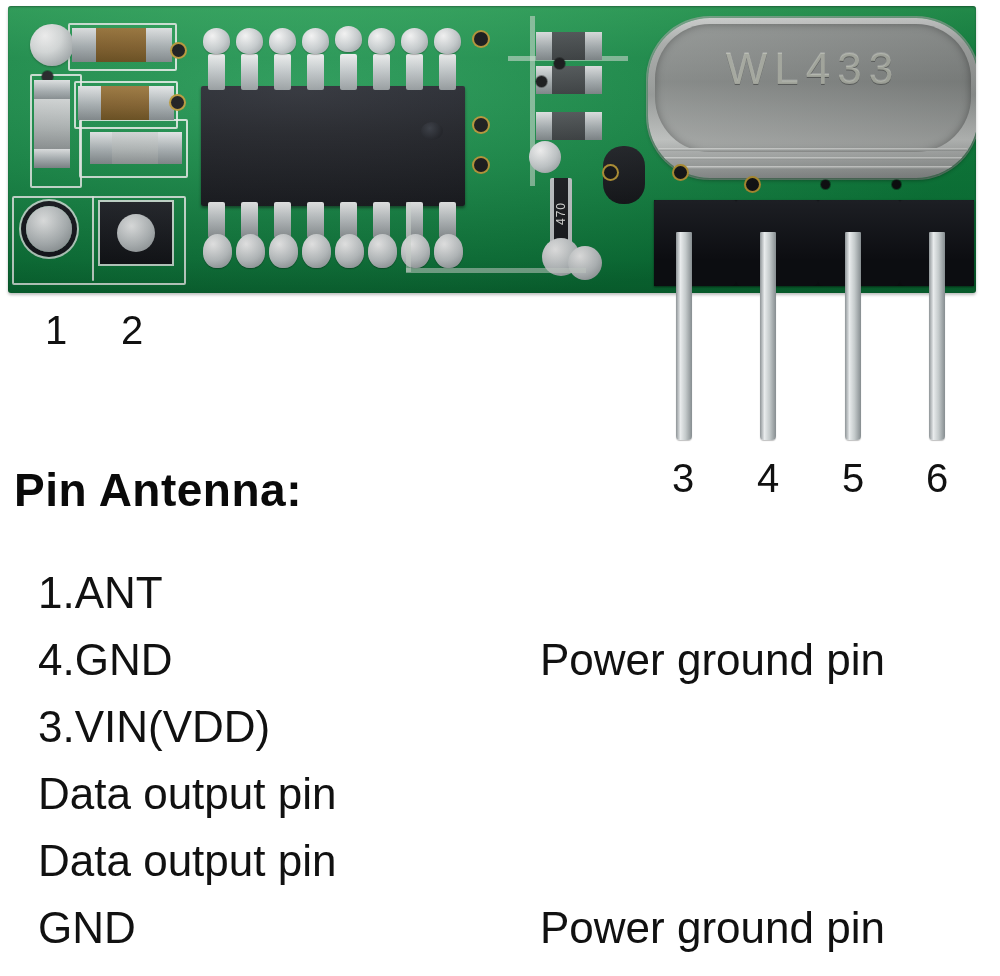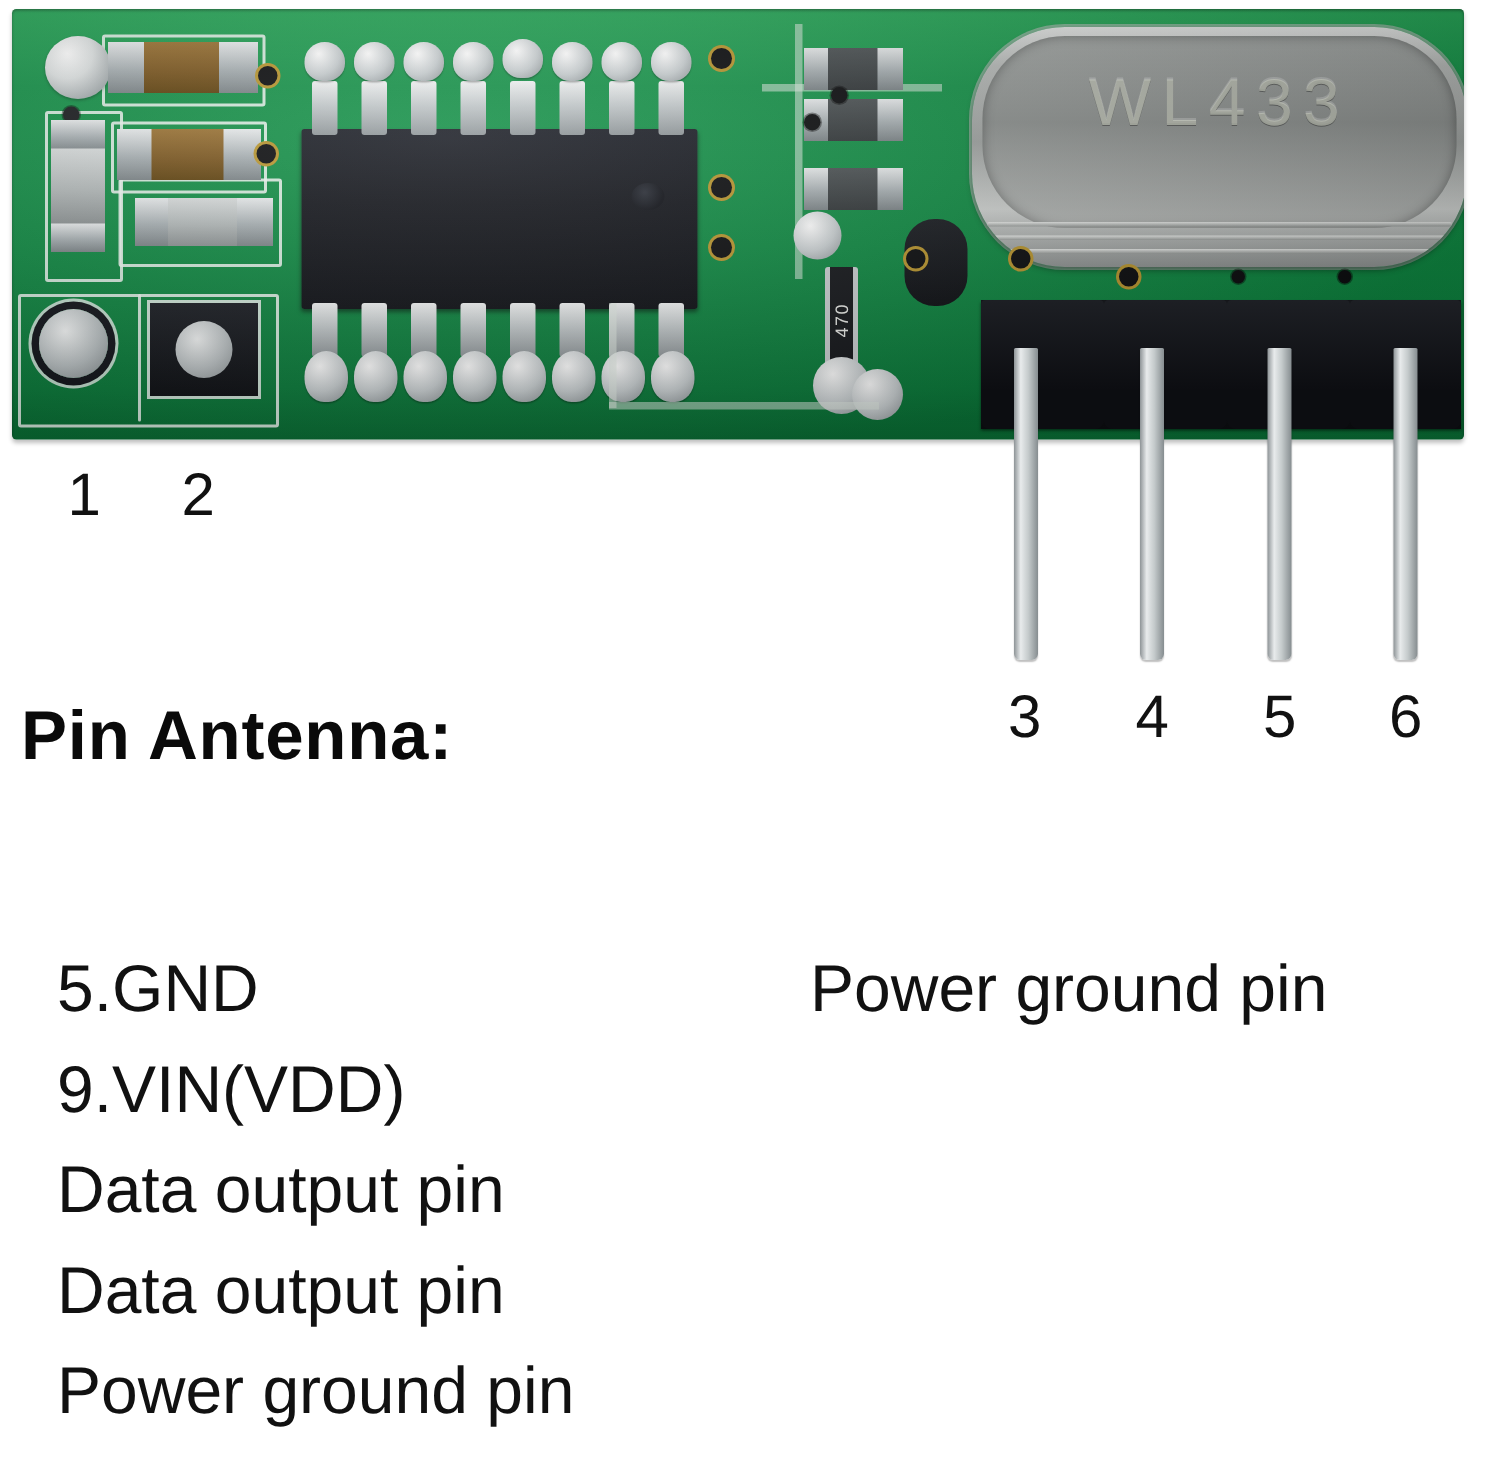--- a/index.html
+++ b/index.html
@@ -365,36 +365,38 @@
   <div class="pin-num" style="left:842px;top:458px;">5</div>
   <div class="pin-num" style="left:926px;top:458px;">6</div>
 
 </div>
 
 <div id="pin-function-title">Pin Antenna:</div>
 
 <div id="pin-table">
 
   <div class="pin-row">
-  </div>
-
-  <div class="pin-row">
-    <div class="c1">5.GND</div>
+    <div class="c1">1.ANT</div>
+  </div>
+
+  <div class="pin-row">
+    <div class="c1">4.GND</div>
     <div class="c2">Power ground pin</div>
   </div>
 
   <div class="pin-row">
-    <div class="c1">9.VIN(VDD)</div>
+    <div class="c1">3.VIN(VDD)</div>
   </div>
 
   <div class="pin-row">
     <div class="c2">Data output pin</div>
   </div>
 
   <div class="pin-row">
     <div class="c2">Data output pin</div>
   </div>
 
   <div class="pin-row">
+    <div class="c1">GND</div>
     <div class="c2">Power ground pin</div>
   </div>
 
 </div>
 
 </body></html>

